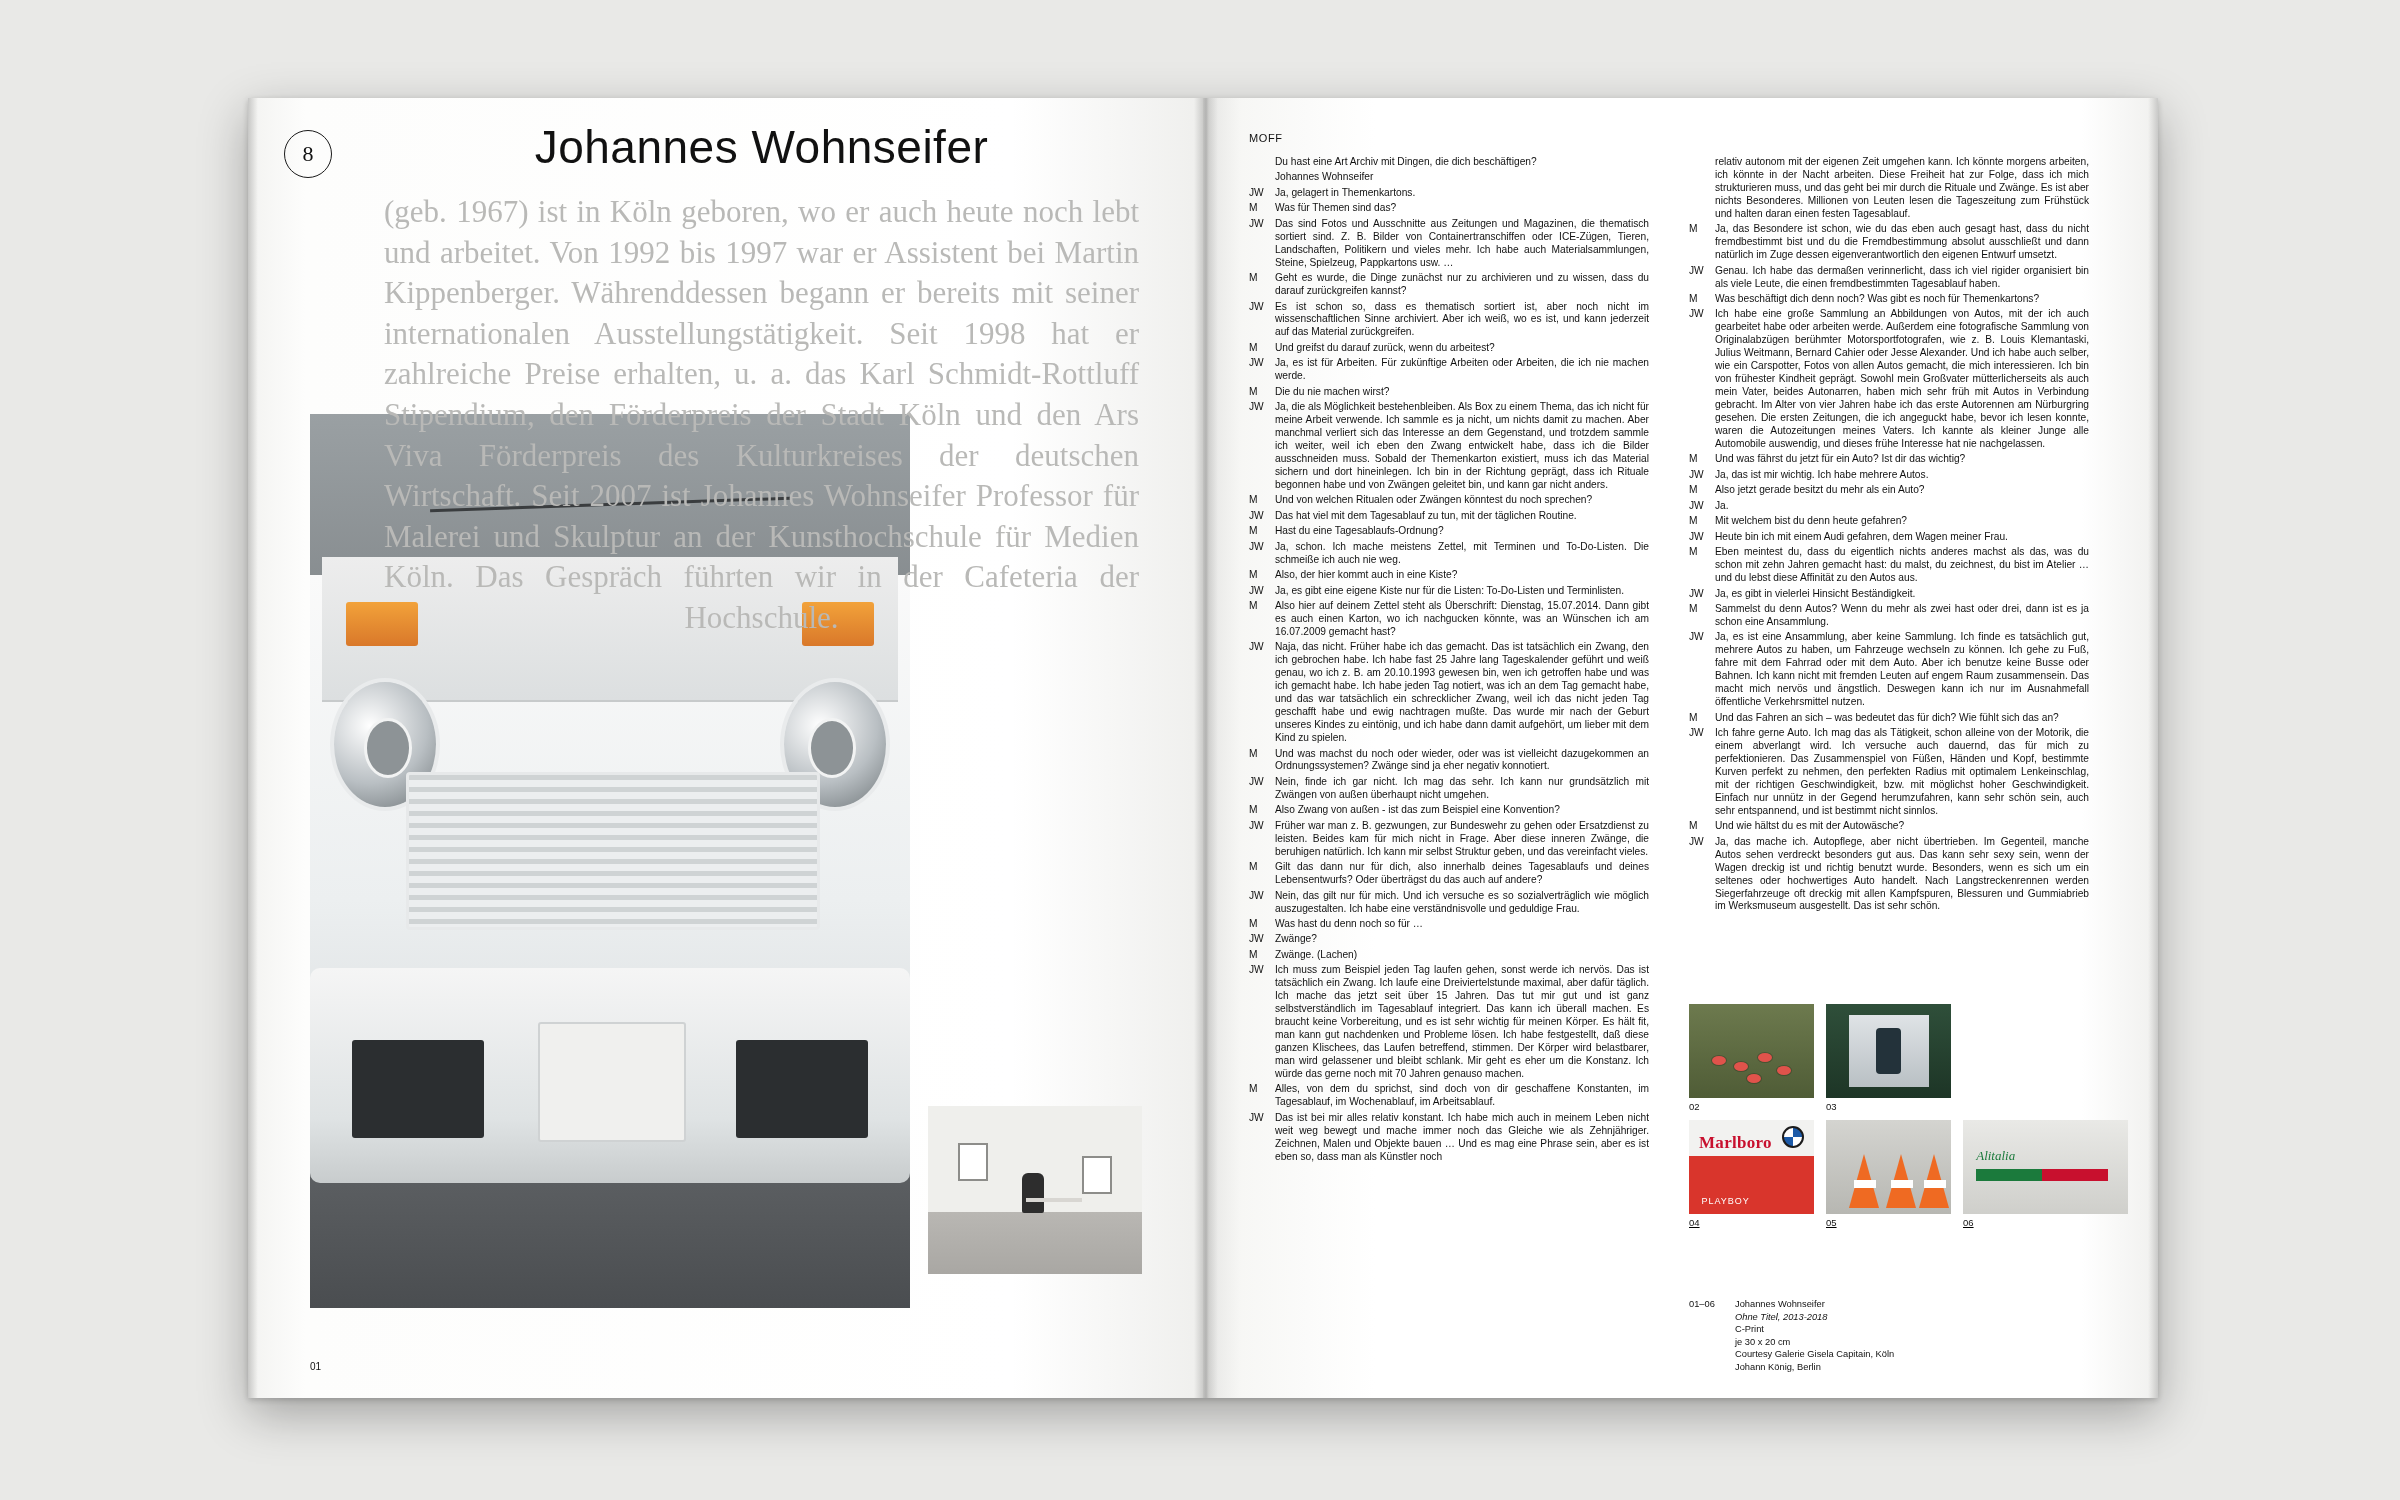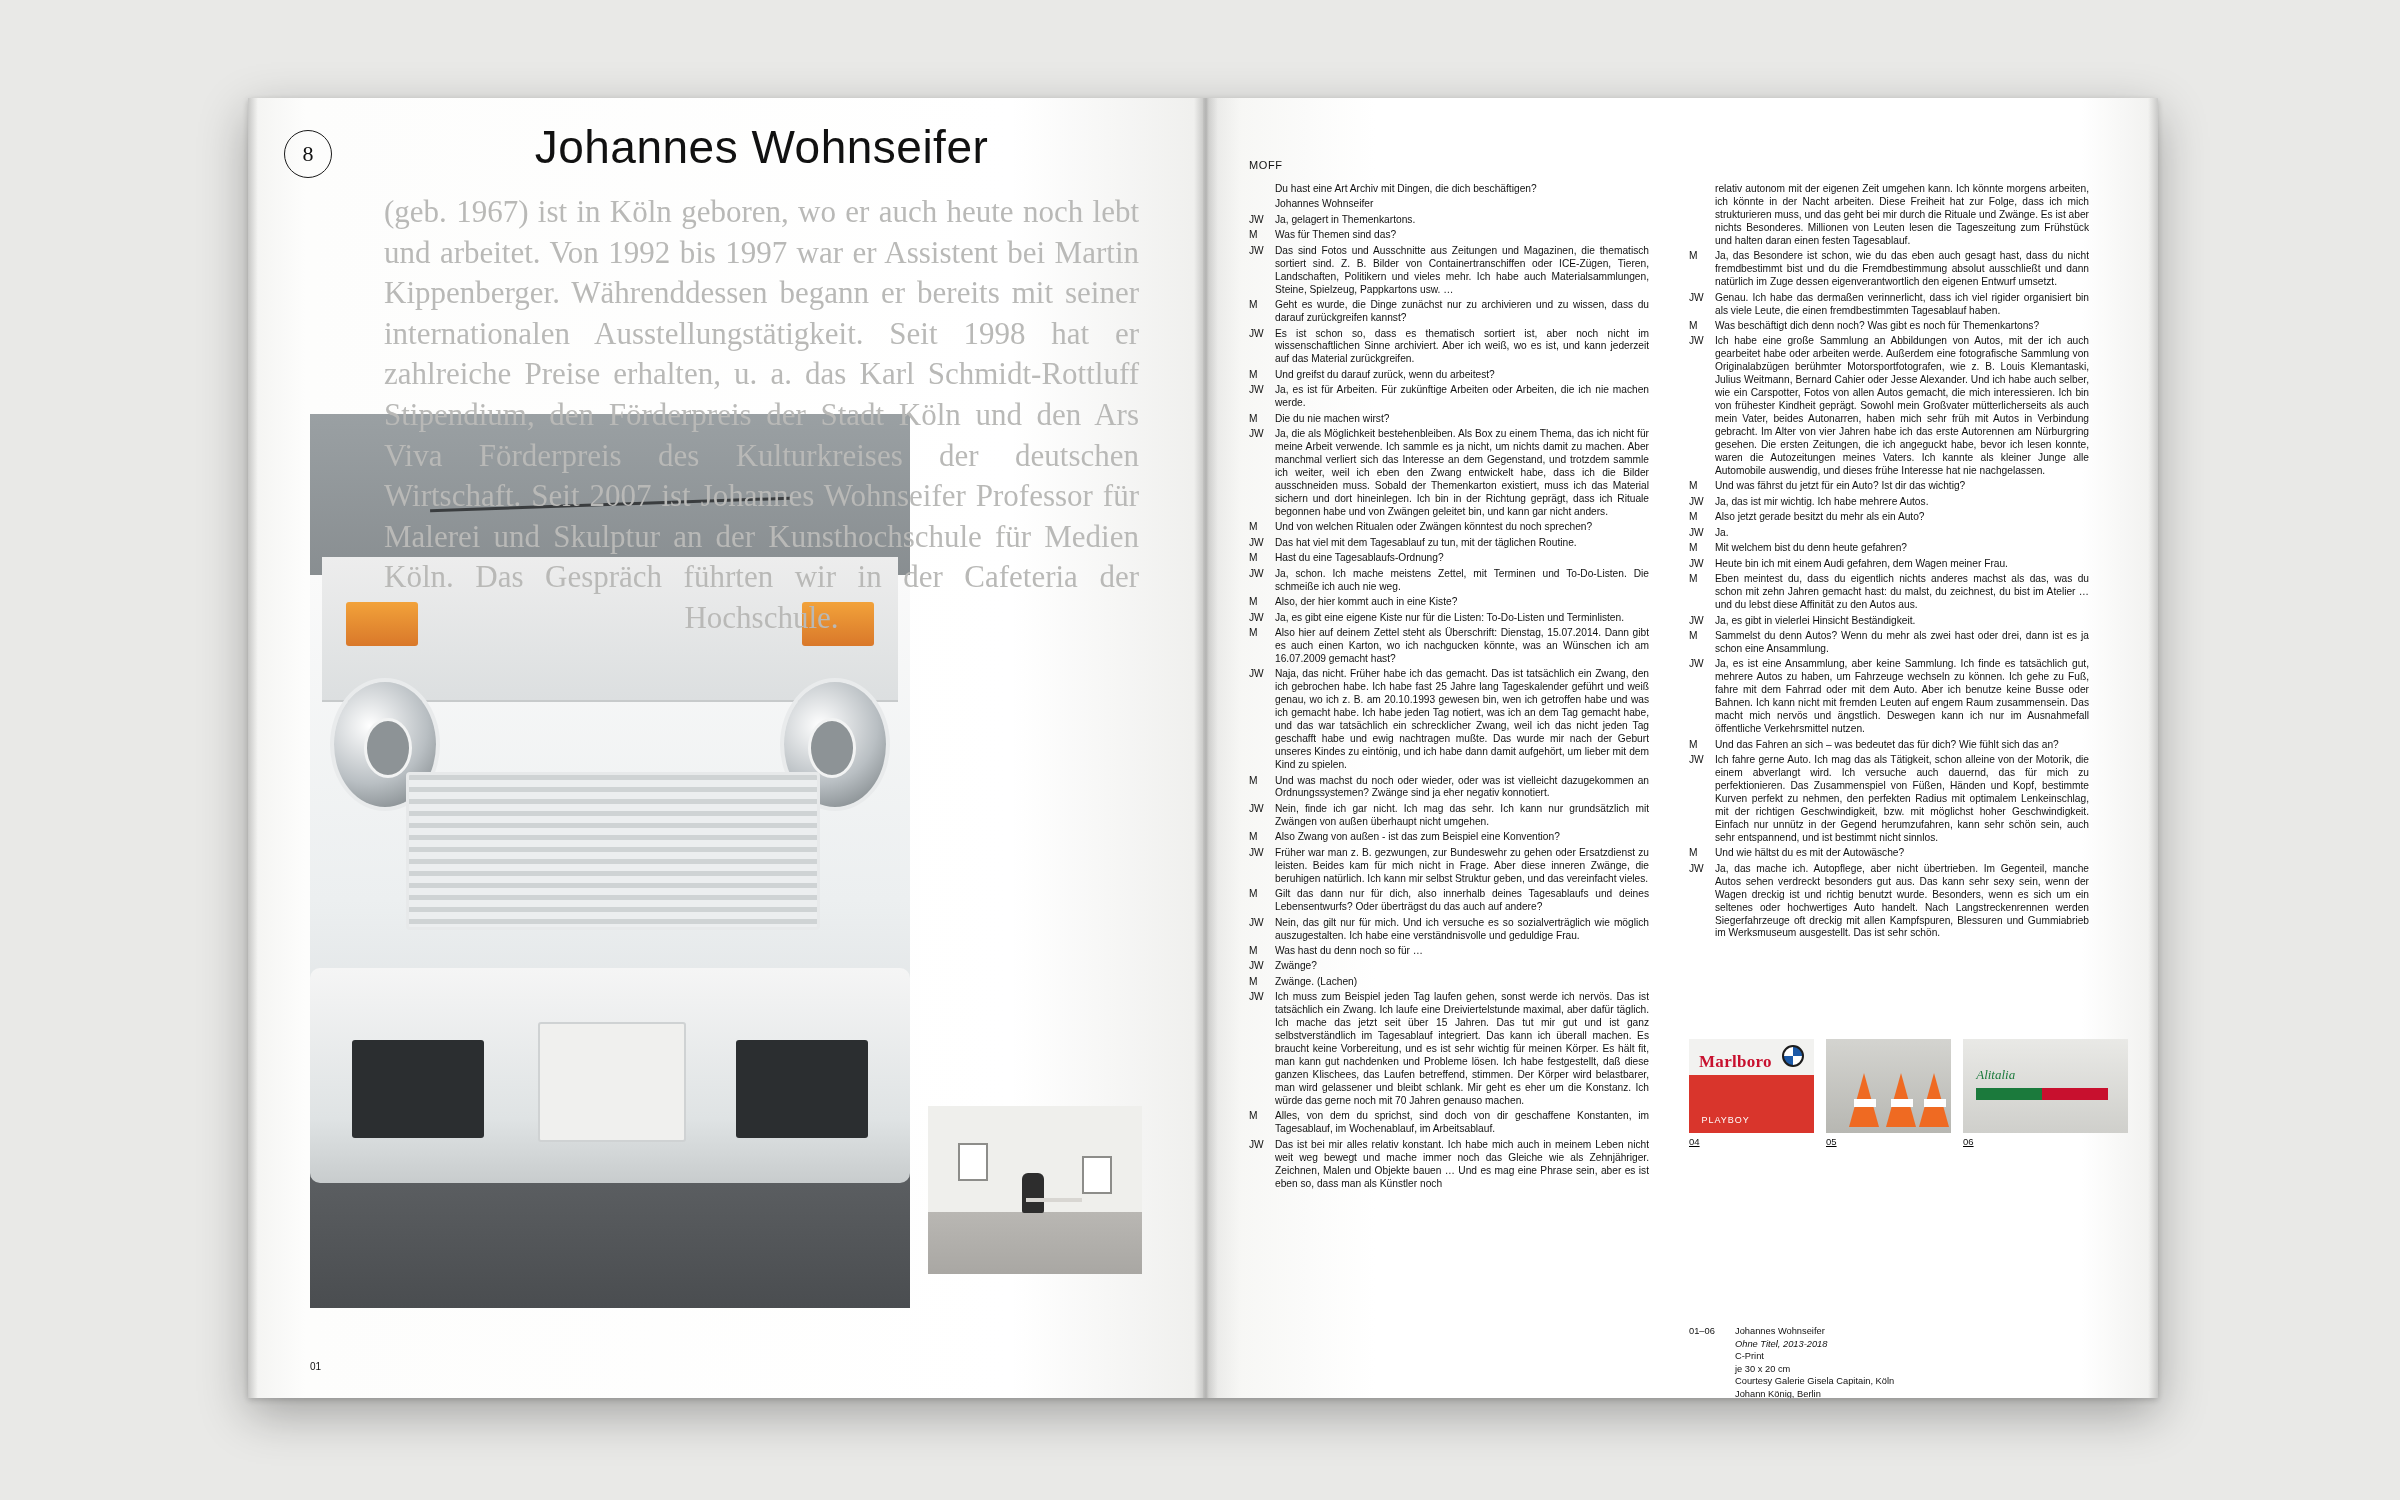--- a/index.html
+++ b/index.html
@@ -65,21 +65,21 @@
   .car .wiper{position:absolute;left:20%;top:10%;width:60%;height:3px;background:#3a3d3f;transform:rotate(-2deg);}
 
   
   .room{position:absolute;inset:0;background:linear-gradient(#ededea,#e2e2df 62%,#b9b7b3 63%,#a9a7a3 100%);}
   .room .wall{position:absolute;left:0;top:0;width:100%;height:63%;background:#efefec;}
   .room .frame{position:absolute;width:26px;height:34px;border:2px solid #8d8d8a;background:#fff;}
   .room .desk{position:absolute;left:46%;top:55%;width:26%;height:4px;background:#d8d6d2;}
   .room .chairman{position:absolute;left:44%;top:40%;width:22px;height:40px;background:#2d2d2d;border-radius:6px 6px 2px 2px;}
 
   
-  .rp{position:absolute;inset:0;margin-top:27px;}
+  .rp{position:absolute;inset:0;}
   .moff{position:absolute;left:46px;top:34px;font-size:11px;letter-spacing:.6px;color:#111;}
   .col{position:absolute;top:58px;width:400px;font-family:"Liberation Sans",sans-serif;
        font-size:10.2px;line-height:1.27;color:#111;text-align:justify;}
   .col.c1{left:46px;} .col.c2{left:486px;}
   .qa{display:flex;margin-bottom:2.5px;justify-content:center;}
   .qa .spk{width:26px;flex:none;font-size:10.2px;color:#111;}
   .qa .txt{flex:1;}
 
   
   .grid{position:absolute;left:486px;top:906px;width:400px;}
@@ -363,20 +363,39 @@
               <div class="spk">M</div>
               <div class="txt">Und wie hältst du es mit der Autowäsche?</div>
             </div>
             <div class="qa">
               <div class="spk">JW</div>
               <div class="txt">Ja, das mache ich. Autopflege, aber nicht übertrieben. Im Gegenteil, manche Autos sehen verdreckt besonders gut aus. Das kann sehr sexy sein, wenn der Wagen dreckig ist und richtig benutzt wurde. Besonders, wenn es sich um ein seltenes oder hochwertiges Auto handelt. Nach Langstreckenrennen werden Siegerfahrzeuge oft dreckig mit allen Kampfspuren, Blessuren und Gummiabrieb im Werksmuseum ausgestellt. Das ist sehr schön.</div>
             </div>
           </div>
 
         <div class="grid">
+          <div class="grow">
+            <div class="gcell">
+              <div class="gimg g1">
+                <span class="pill" style="left:18%;top:55%;"></span>
+                <span class="pill" style="left:36%;top:62%;"></span>
+                <span class="pill" style="left:55%;top:52%;"></span>
+                <span class="pill" style="left:70%;top:66%;"></span>
+                <span class="pill" style="left:46%;top:74%;"></span>
+              </div>
+              <div class="gnum">02</div>
+            </div>
+            <div class="gcell">
+              <div class="gimg g2">
+                <div class="poster"></div>
+                  <div class="fig"></div>
+              </div>
+              <div class="gnum">03</div>
+            </div>
+          </div>
 
           <div class="grow" style="margin-top:8px;text-decoration:underline;">
             <div class="gcell">
               <div class="gimg g3">
                 <div class="band"></div>
                 <div class="bmw"></div>
                 <span class="marl" style="position:absolute;left:8%;top:14%;color:#c8102e;">Marlboro</span>
                 <span class="pb">PLAYBOY</span>
               </div>
               <div class="gnum">04</div>

